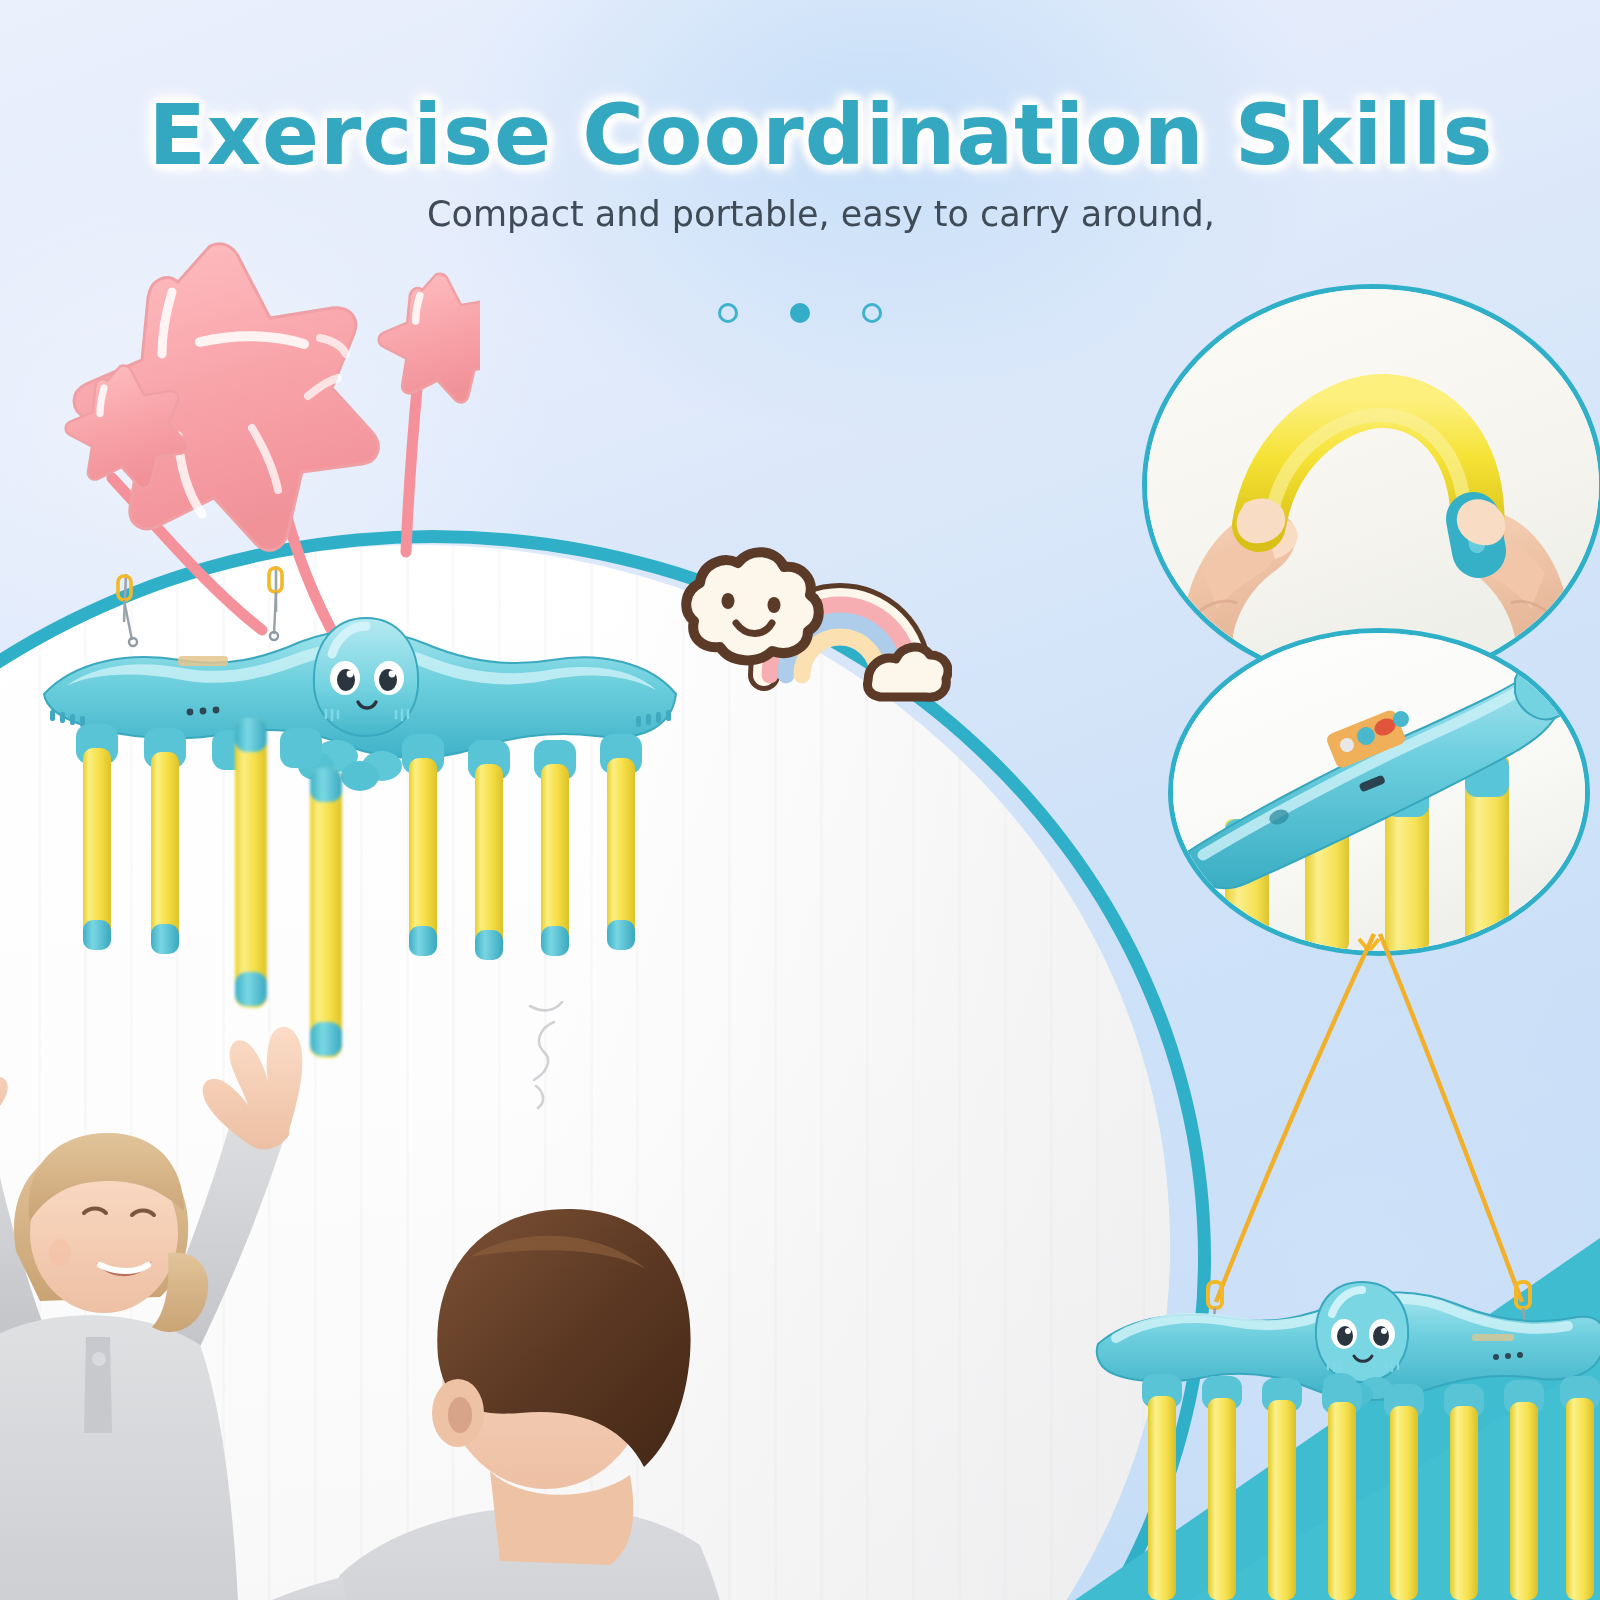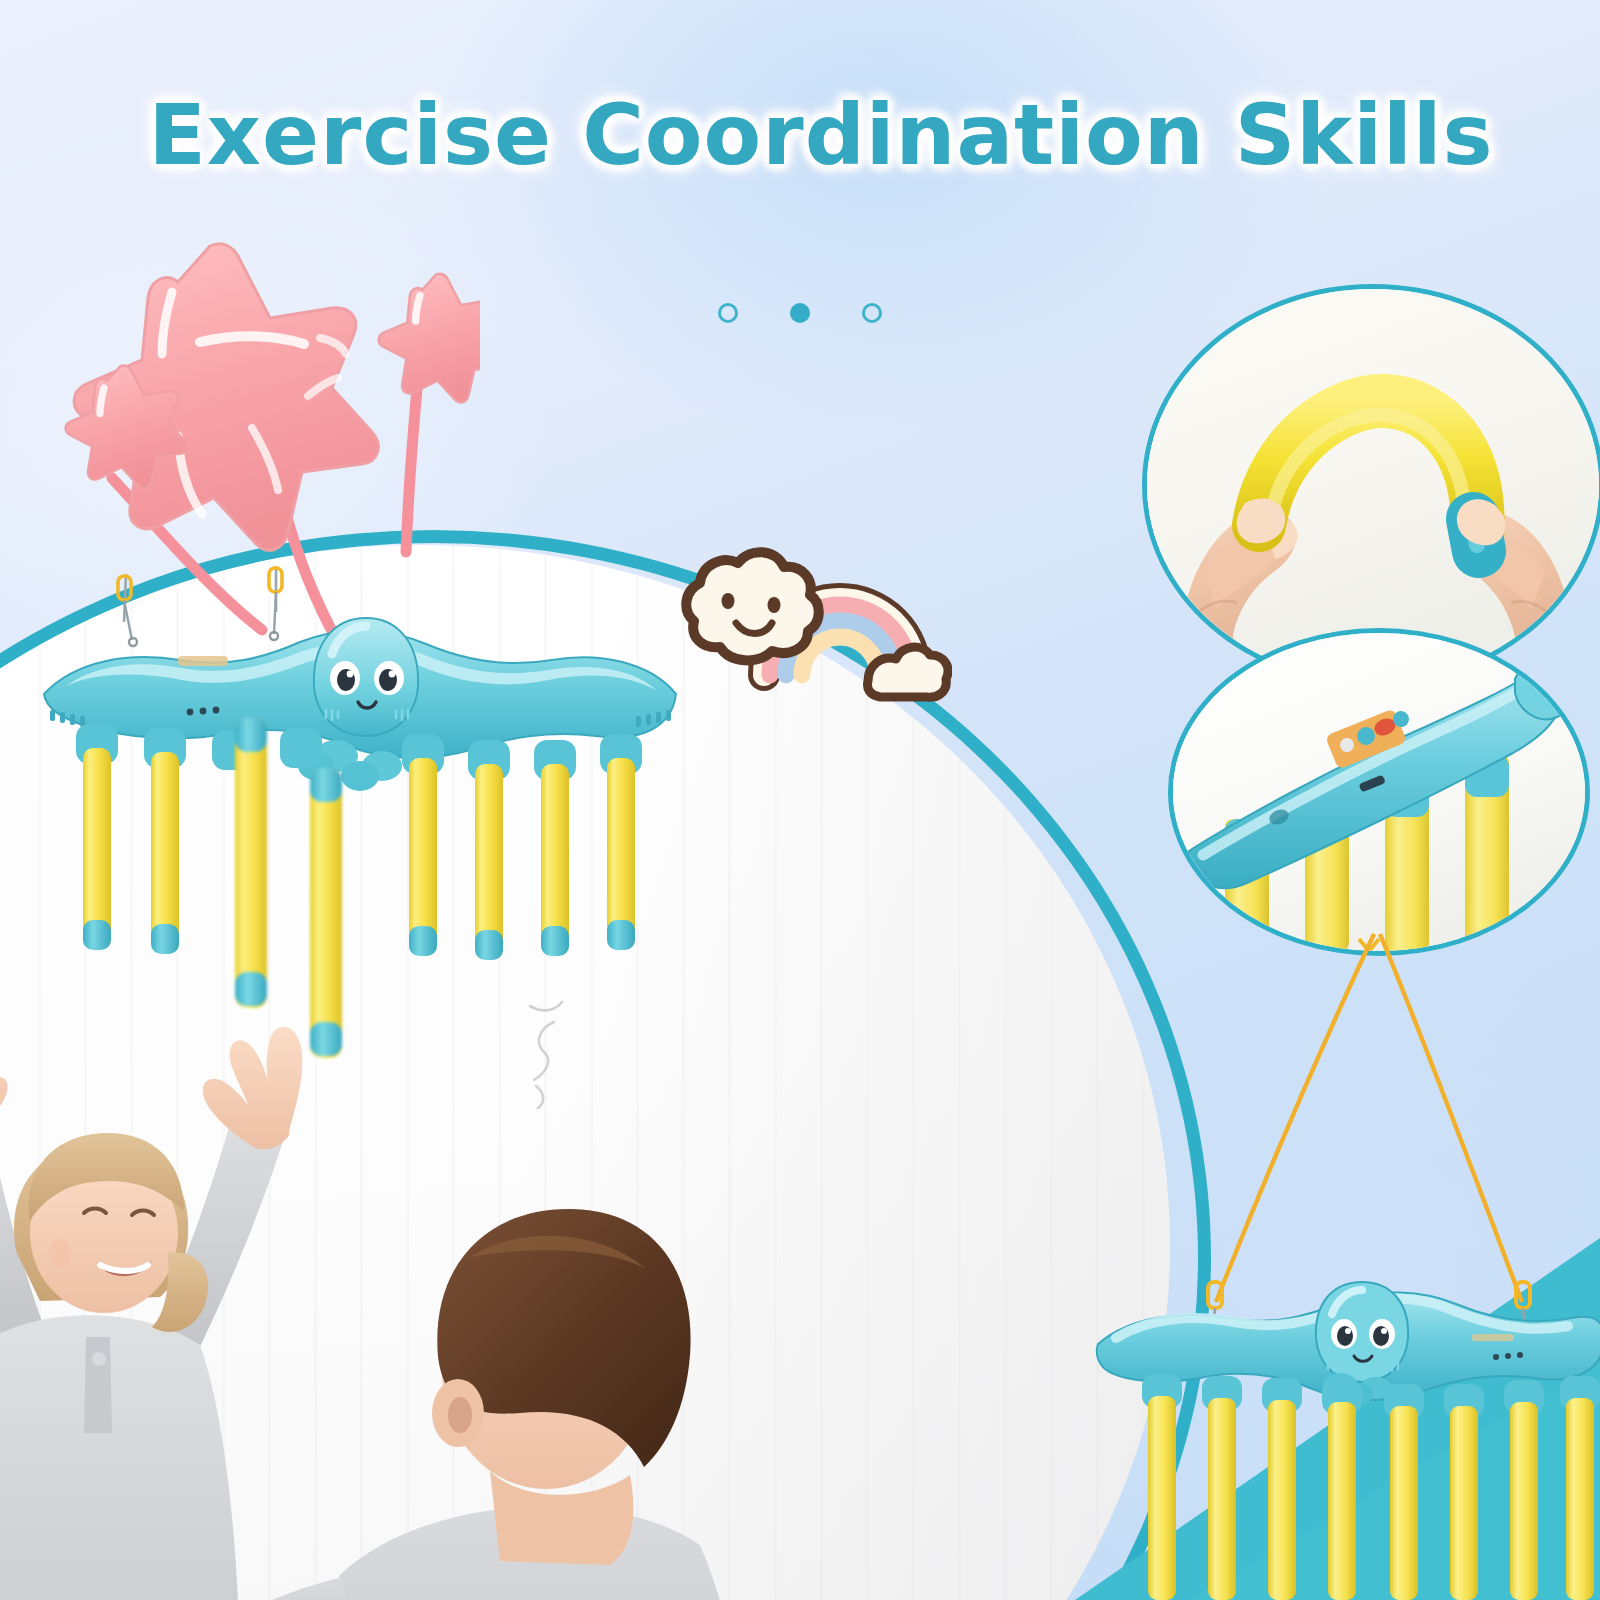--- a/index.html
+++ b/index.html
@@ -611,21 +611,21 @@
       <rect x="238" y="122" width="28" height="198" rx="9" fill="url(#bStick)"></rect>
       <rect x="300" y="126" width="28" height="194" rx="9" fill="url(#bStick)"></rect>
       <rect x="360" y="126" width="28" height="194" rx="9" fill="url(#bStick)"></rect>
       <rect x="420" y="122" width="28" height="198" rx="9" fill="url(#bStick)"></rect>
       <rect x="476" y="118" width="28" height="202" rx="9" fill="url(#bStick)"></rect>
     </g>
   </svg>
 
   <div class="headline nosel">Exercise Coordination Skills</div>
   <div class="subline nosel">
-    <br>
+    <span>Compact and portable, easy to carry around,</span><br>
   </div>
 
   <div class="dots">
     <span class="dot"></span>
     <span class="dot filled"></span>
     <span class="dot"></span>
   </div>
 
 </div>
 

